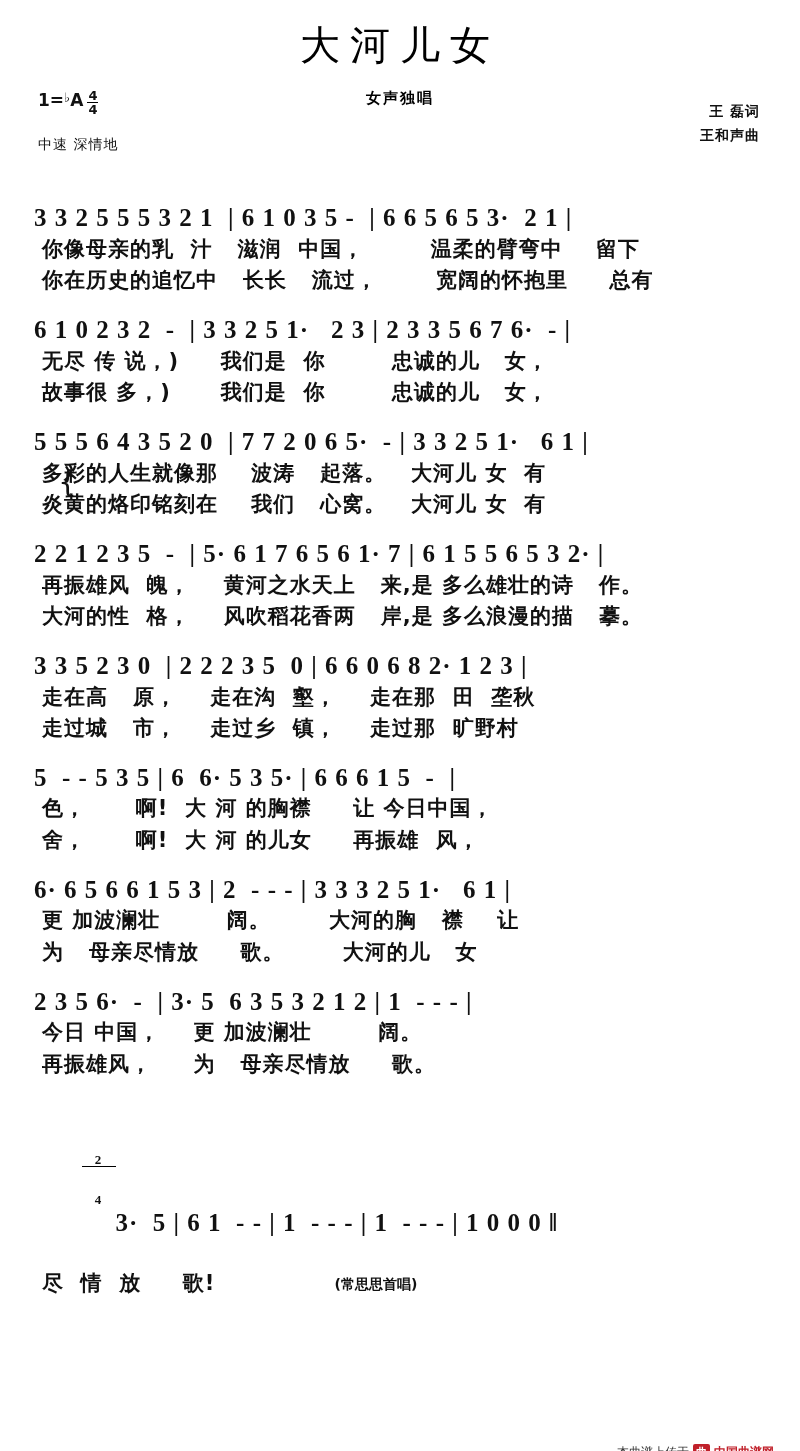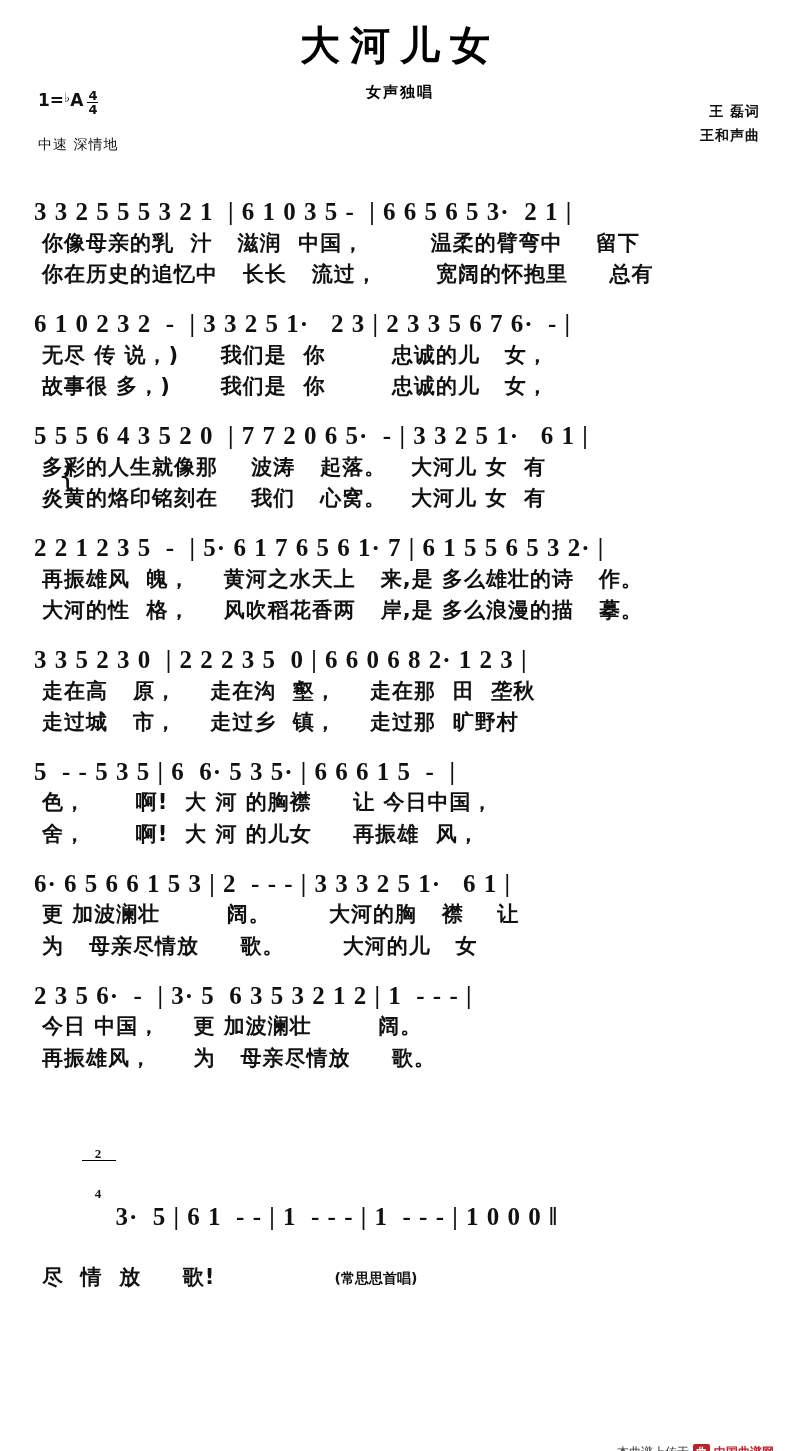--- a/index.html
+++ b/index.html
@@ -14,31 +14,31 @@
   .sheet{
     position:relative;
     width:800px;height:1451px;
     box-sizing:border-box;
     padding:0 28px;
   }
   .title{
     text-align:center;
     font-family:"DejaVu Sans","Liberation Sans",sans-serif;
     font-size:40px;
-    font-weight:bold;
+    font-weight:normal;
     letter-spacing:10px;
     margin:18px 0 0 0;
     color:#000;
   }
   .subtitle{
     text-align:center;
     font-size:15px;
     font-weight:bold;
     letter-spacing:2px;
-    margin-top:10px;
+    margin-top:16px;
     color:#000;
   }
   .credits{
     position:absolute;
     right:40px;
     top:82px;
     font-size:14px;
     font-weight:bold;
     line-height:1.7;
     text-align:right;

